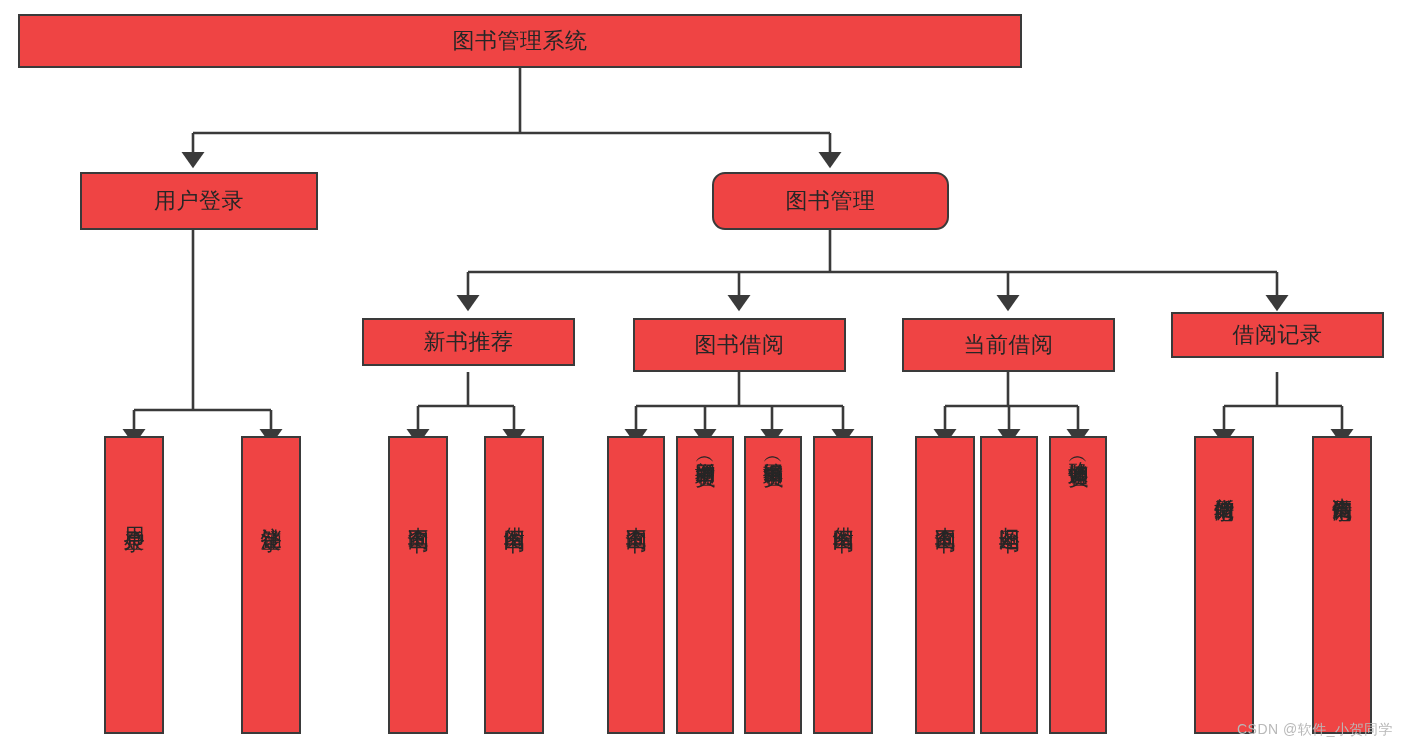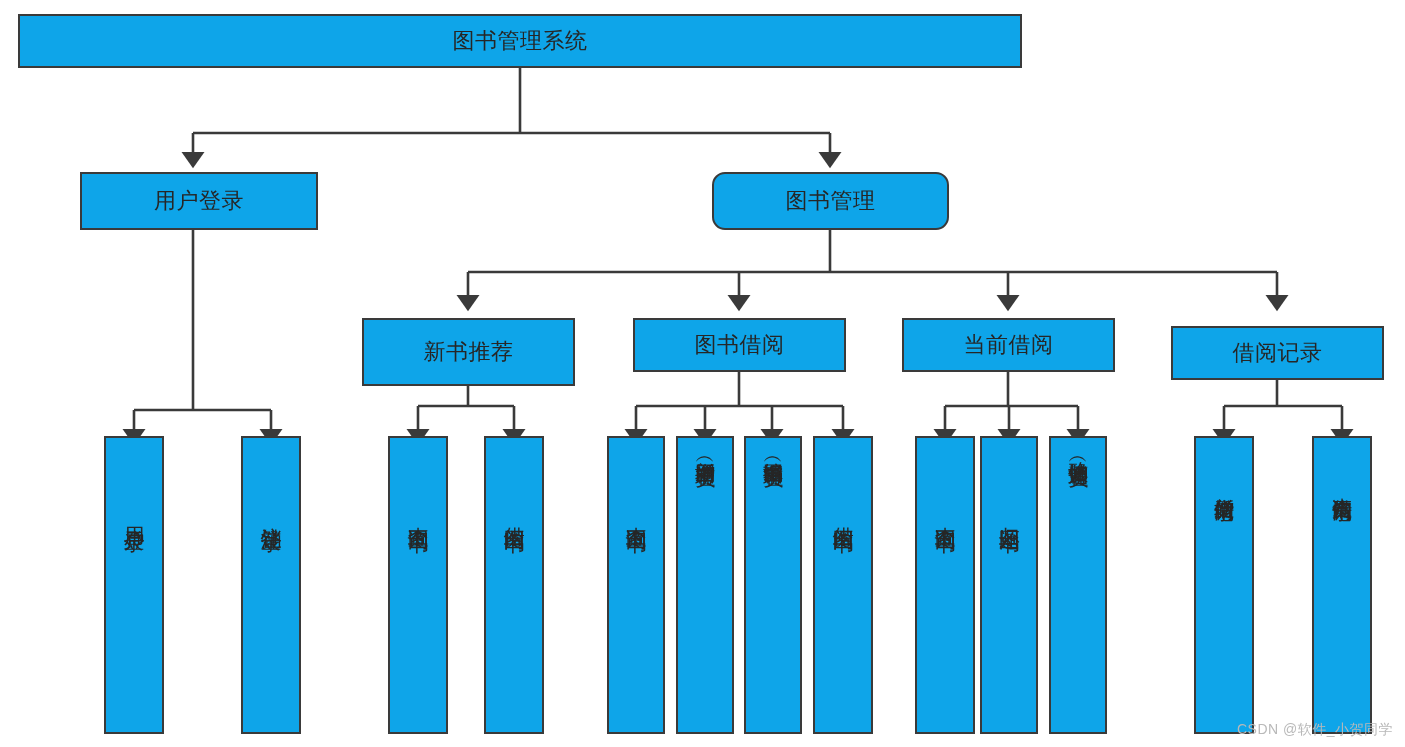--- a/index.html
+++ b/index.html
@@ -25,21 +25,21 @@
     position: absolute;
     left: 0;
     top: 0;
     width: 1405px;
     height: 747px;
     pointer-events: none;
   }
   .node {
     position: absolute;
     box-sizing: border-box;
-    background: #0ea5e9;
+    background: #ef4444;
     border: 2px solid #3a3a3a;
     display: flex;
     align-items: center;
     justify-content: center;
     color: #262626;
   }
   .node.horiz {
     font-size: 22px;
     letter-spacing: 0.5px;
   }
@@ -141,30 +141,30 @@
     <span>图书管理系统</span>
   </div>
 
   <div class="node horiz" style="left:80px; top:172px; width:238px; height:58px;">
     <span>用户登录</span>
   </div>
   <div class="node horiz" style="left:712px; top:172px; width:237px; height:58px;border-radius:13px;">
     <span>图书管理</span>
   </div>
 
-  <div class="node horiz" style="left:362px; top:318px; width:213px; height:68px;">
+  <div class="node horiz" style="left:362px; top:318px; width:213px; height:48px;">
     <span>新书推荐</span>
   </div>
   <div class="node horiz" style="left:633px; top:318px; width:213px; height:54px;">
     <span>图书借阅</span>
   </div>
   <div class="node horiz" style="left:902px; top:318px; width:213px; height:54px;align-items:center;">
     <span>当前借阅</span>
   </div>
-  <div class="node horiz" style="left:1171px; top:326px; width:213px; height:54px;">
+  <div class="node horiz" style="left:1171px; top:312px; width:213px; height:46px;">
     <span>借阅记录</span>
   </div>
 
   <div class="node vert" style="left:104px; top:436px; width:60px; height:298px; padding-top:72px;">
     <span class="vtext">用户登录</span>
   </div>
   <div class="node vert" style="left:241px; top:436px; width:60px; height:298px; padding-top:72px;">
     <span class="vtext">注销登录</span>
   </div>
 

